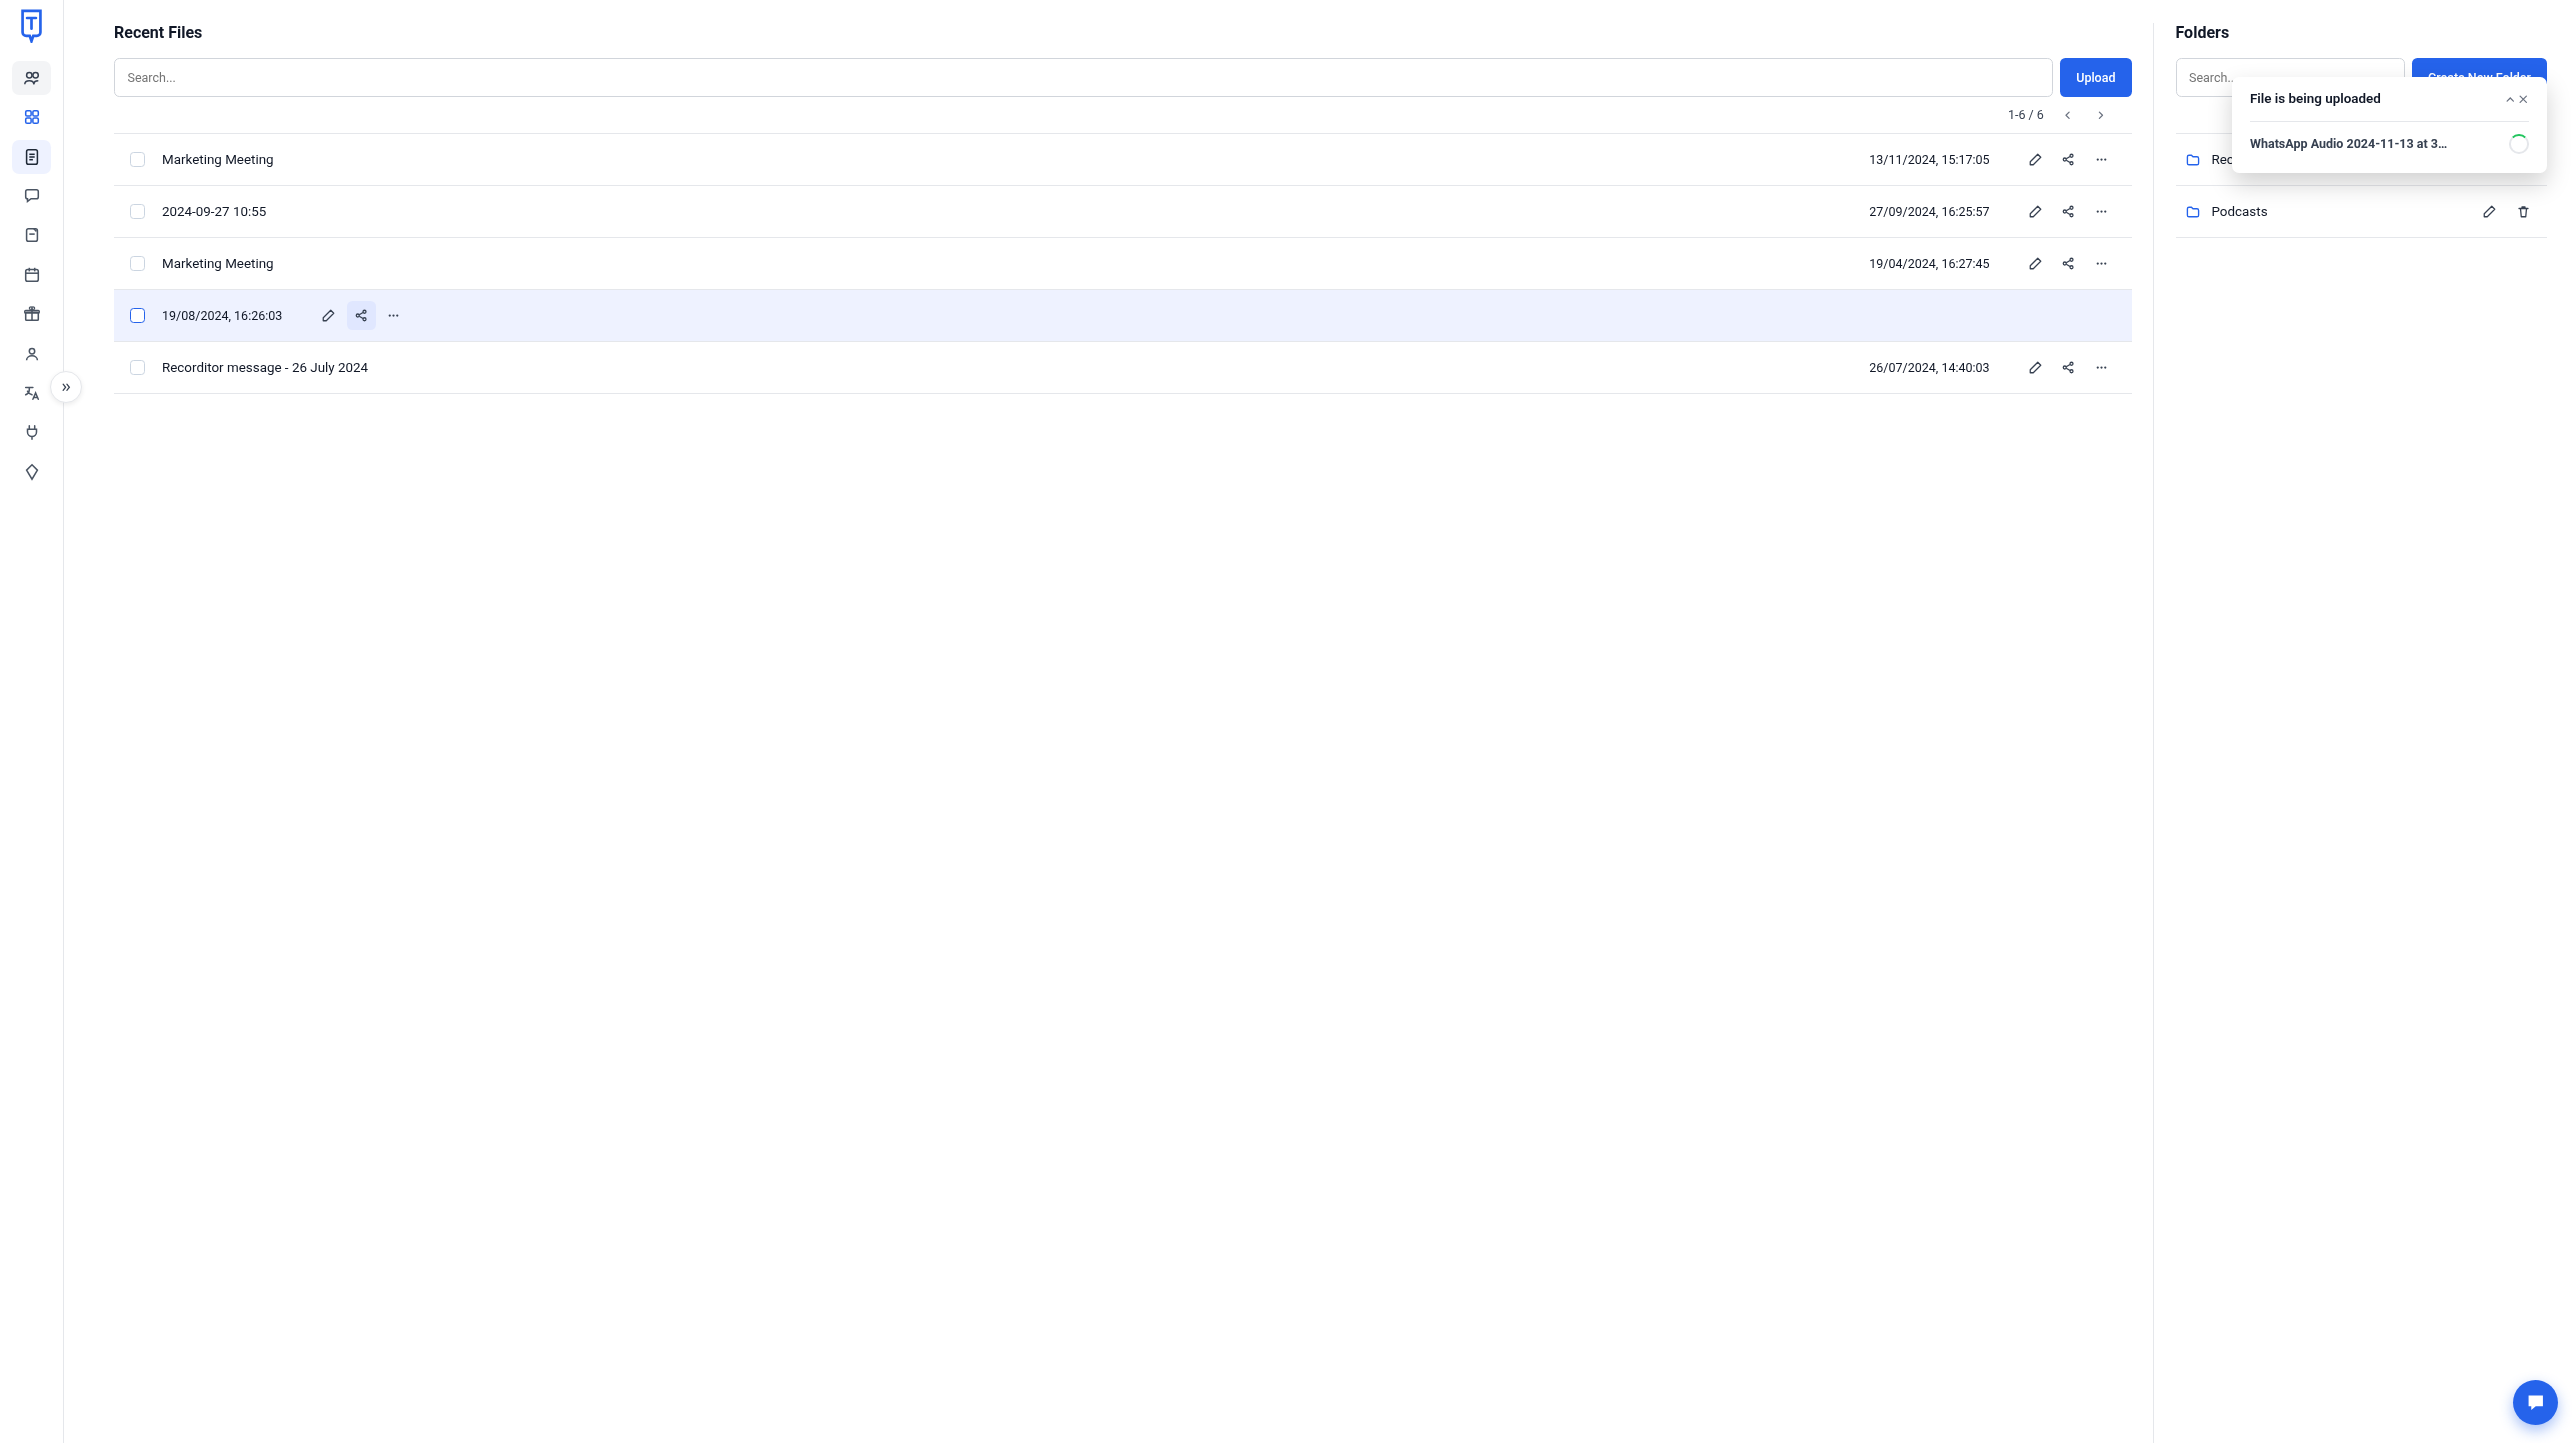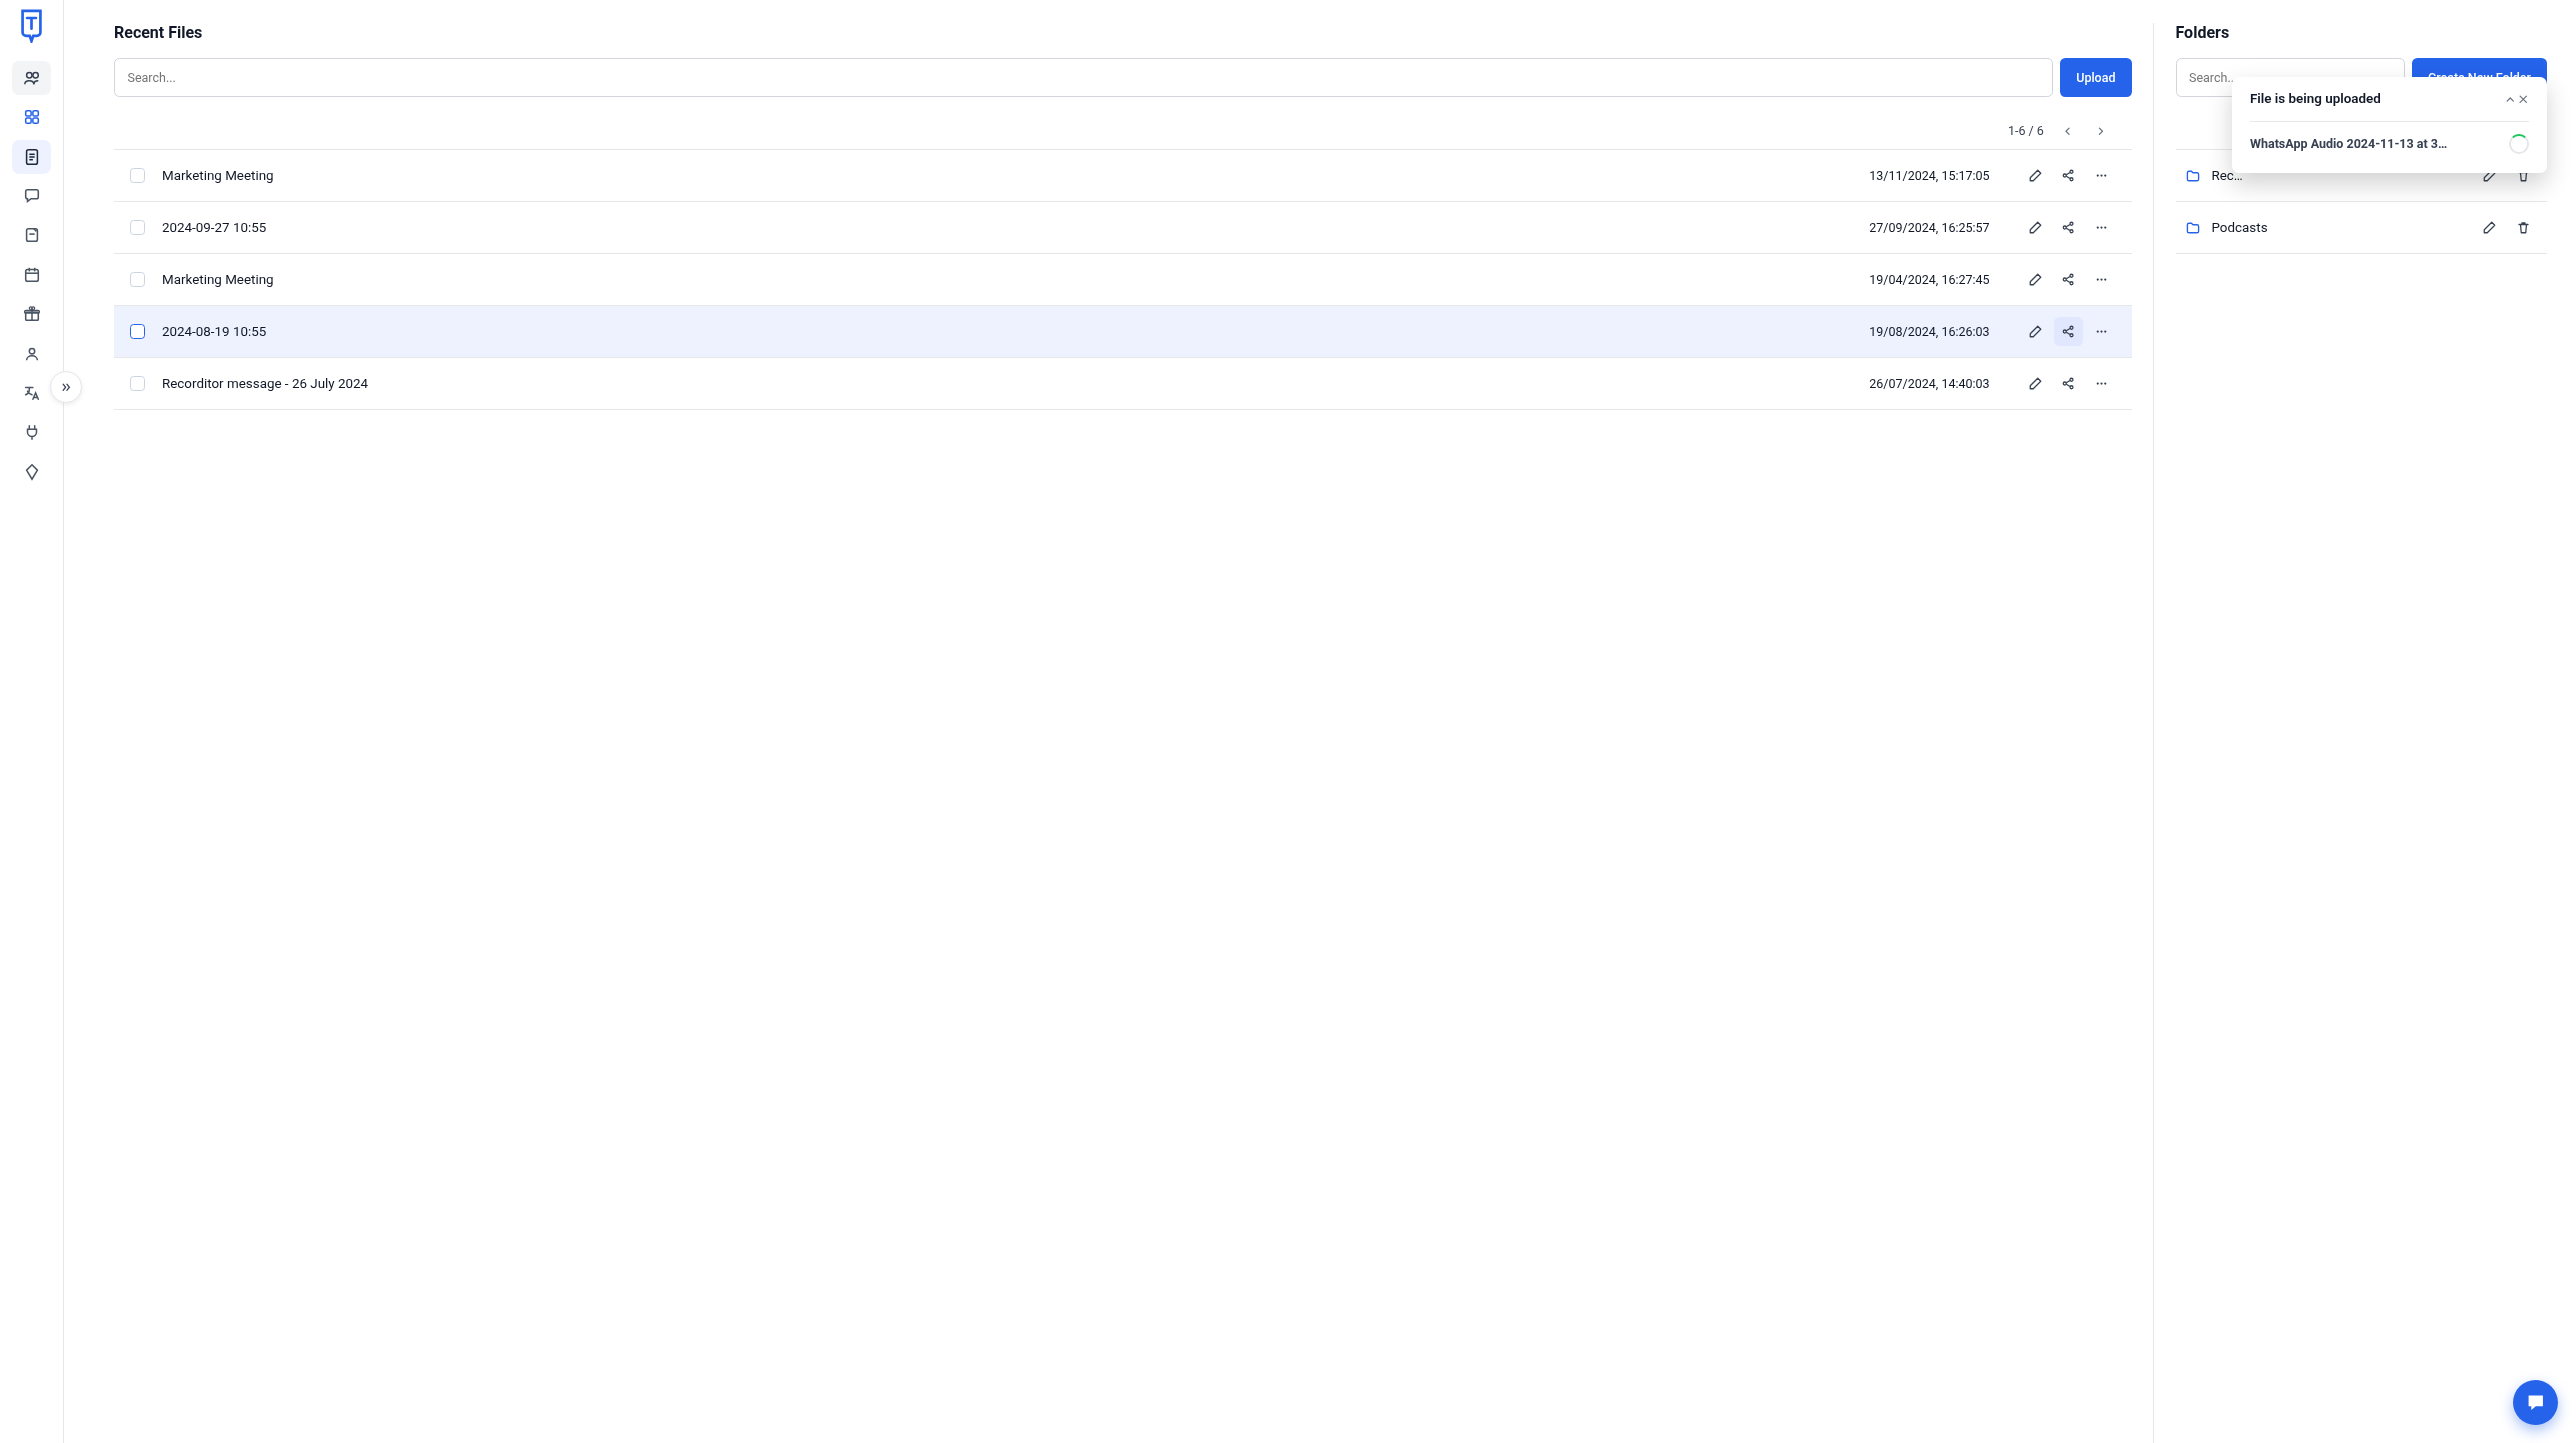--- a/index.html
+++ b/index.html
@@ -36,21 +36,21 @@
 .expand-toggle svg { width: 12.5px; height: 12.5px; color: #374151; }
 
 
 .content { flex: 1; display: flex; padding: 23px 29px 0 50px; gap: 21.5px; position: relative; overflow: hidden; }
 
 .main { flex: 1; display: flex; flex-direction: column; min-width: 0; }
 .aside { width: 394px; min-width: 394px; border-left: 0.9px solid #e5e7eb; padding-left: 21.5px; display: flex; flex-direction: column; }
 
 .section-title { font-size: 16px; font-weight: 700; color: #111827; margin-bottom: 16px; }
 
-.toprow { display: flex; gap: 7.2px; margin-bottom: 16px; }
+.toprow { display: flex; gap: 7.2px; margin-bottom: 0; }
 .search-input {
   flex: 1; height: 39px; border: 0.9px solid #d1d5db; border-radius: 5.4px;
   padding: 0 12.5px; font-size: 12.5px; color: #111827; outline: none;
 }
 .btn-primary {
   height: 39px; padding: 0 16px; border-radius: 5.4px;
   background: #2563eb; color: #fff; border: none;
   font-size: 12.5px; font-weight: 500; cursor: pointer; white-space: nowrap;
 }
 
@@ -385,21 +385,20 @@
                 <svg viewBox="0 0 20 20">
                   <use href="#ic-dots"></use>
                 </svg>
               </div>
             </div>
           </div>
           <div class="row selected">
             <div class="cbwrap">
               <div class="cb sel"></div>
             </div>
-            <div class="name">2024-08-19 10:55</div>
             <div class="meta">19/08/2024, 16:26:03</div>
             <div class="actions">
               <div class="icon-btn">
                 <svg viewBox="0 0 20 20">
                   <use href="#ic-edit"></use>
                 </svg>
               </div>
               <div class="icon-btn hl">
                 <svg viewBox="0 0 20 20">
                   <use href="#ic-share"></use>

